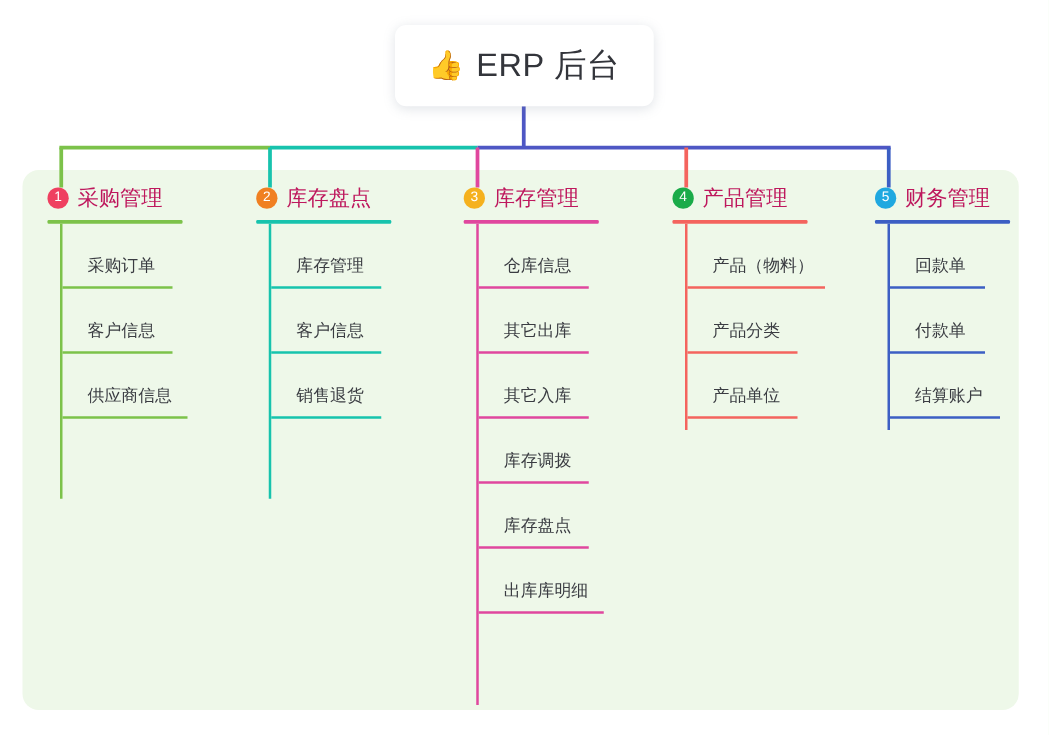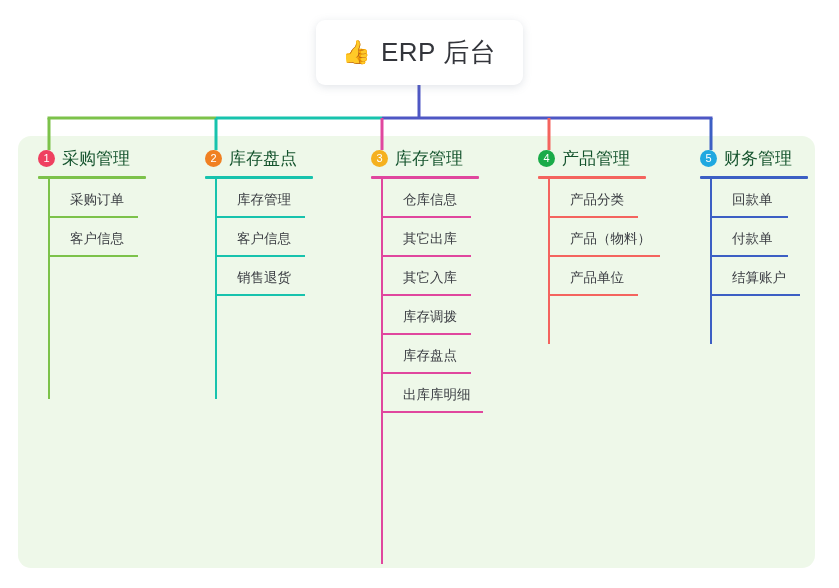--- a/index.html
+++ b/index.html
@@ -89,42 +89,42 @@
     border-radius: 50%;
     color: #ffffff;
     font-size: 11px;
     line-height: 17px;
     text-align: center;
     font-weight: normal;
     flex: 0 0 auto;
   }
   .col-title {
     font-size: 17px;
-    color: #14532d;
+    color: #be185d;
   }
   .col-rule {
     height: 3px;
     margin-top: 6px;
     border-radius: 1px;
   }
 
   .items {
     position: relative;
     margin-top: 0px;
     padding-left: 10px;
   }
   .spine {
     position: absolute;
     left: 10px;
     top: 0;
     width: 2px;
   }
   .leaf {
     position: relative;
-    height: 39px;
+    height: 52px;
     padding-left: 22px;
     box-sizing: border-box;
   }
   .leaf-text {
     position: absolute;
     left: 22px;
     bottom: 9px;
     font-size: 13.5px;
     color: #3a3c42;
     white-space: nowrap;
@@ -172,20 +172,24 @@
         <div class="items">
           <div class="spine" style="background: rgb(124, 194, 74); height: 220px;"></div>
           <div class="leaf">
             <span class="leaf-text">采购订单</span>
             <div class="leaf-rule" style="width: 88px; background: rgb(124, 194, 74);"></div>
           </div>
           <div class="leaf">
             <span class="leaf-text">客户信息</span>
             <div class="leaf-rule" style="width: 88px; background: rgb(124, 194, 74);"></div>
           </div>
+          <div class="leaf">
+            <span class="leaf-text">供应商信息</span>
+            <div class="leaf-rule" style="width: 100px; background: rgb(124, 194, 74);"></div>
+          </div>
         </div>
       </div>
       <div class="column" style="left: 205px;">
         <div class="col-header">
           <span class="badge" style="background: rgb(240, 128, 34);">2</span>
           <span class="col-title">库存盘点</span>
         </div>
         <div class="col-rule" style="width: 108px; background: rgb(23, 195, 173);"></div>
         <div class="items">
           <div class="spine" style="background: rgb(23, 195, 173); height: 220px;"></div>
@@ -239,28 +243,28 @@
       </div>
       <div class="column" style="left: 538px;">
         <div class="col-header">
           <span class="badge" style="background: rgb(26, 171, 73);">4</span>
           <span class="col-title">产品管理</span>
         </div>
         <div class="col-rule" style="width: 108px; background: rgb(244, 100, 94);"></div>
         <div class="items">
           <div class="spine" style="background: rgb(244, 100, 94); height: 165px;"></div>
           <div class="leaf">
+            <span class="leaf-text">产品（物料）</span>
+            <div class="leaf-rule" style="width: 110px; background: rgb(244, 100, 94);"></div>
+          </div>
+          <div class="leaf">
             <span class="leaf-text">产品分类</span>
             <div class="leaf-rule" style="width: 88px; background: rgb(244, 100, 94);"></div>
           </div>
           <div class="leaf">
-            <span class="leaf-text">产品（物料）</span>
-            <div class="leaf-rule" style="width: 110px; background: rgb(244, 100, 94);"></div>
-          </div>
-          <div class="leaf">
             <span class="leaf-text">产品单位</span>
             <div class="leaf-rule" style="width: 88px; background: rgb(244, 100, 94);"></div>
           </div>
         </div>
       </div>
       <div class="column" style="left: 700px;">
         <div class="col-header">
           <span class="badge" style="background: rgb(31, 168, 224);">5</span>
           <span class="col-title">财务管理</span>
         </div>

